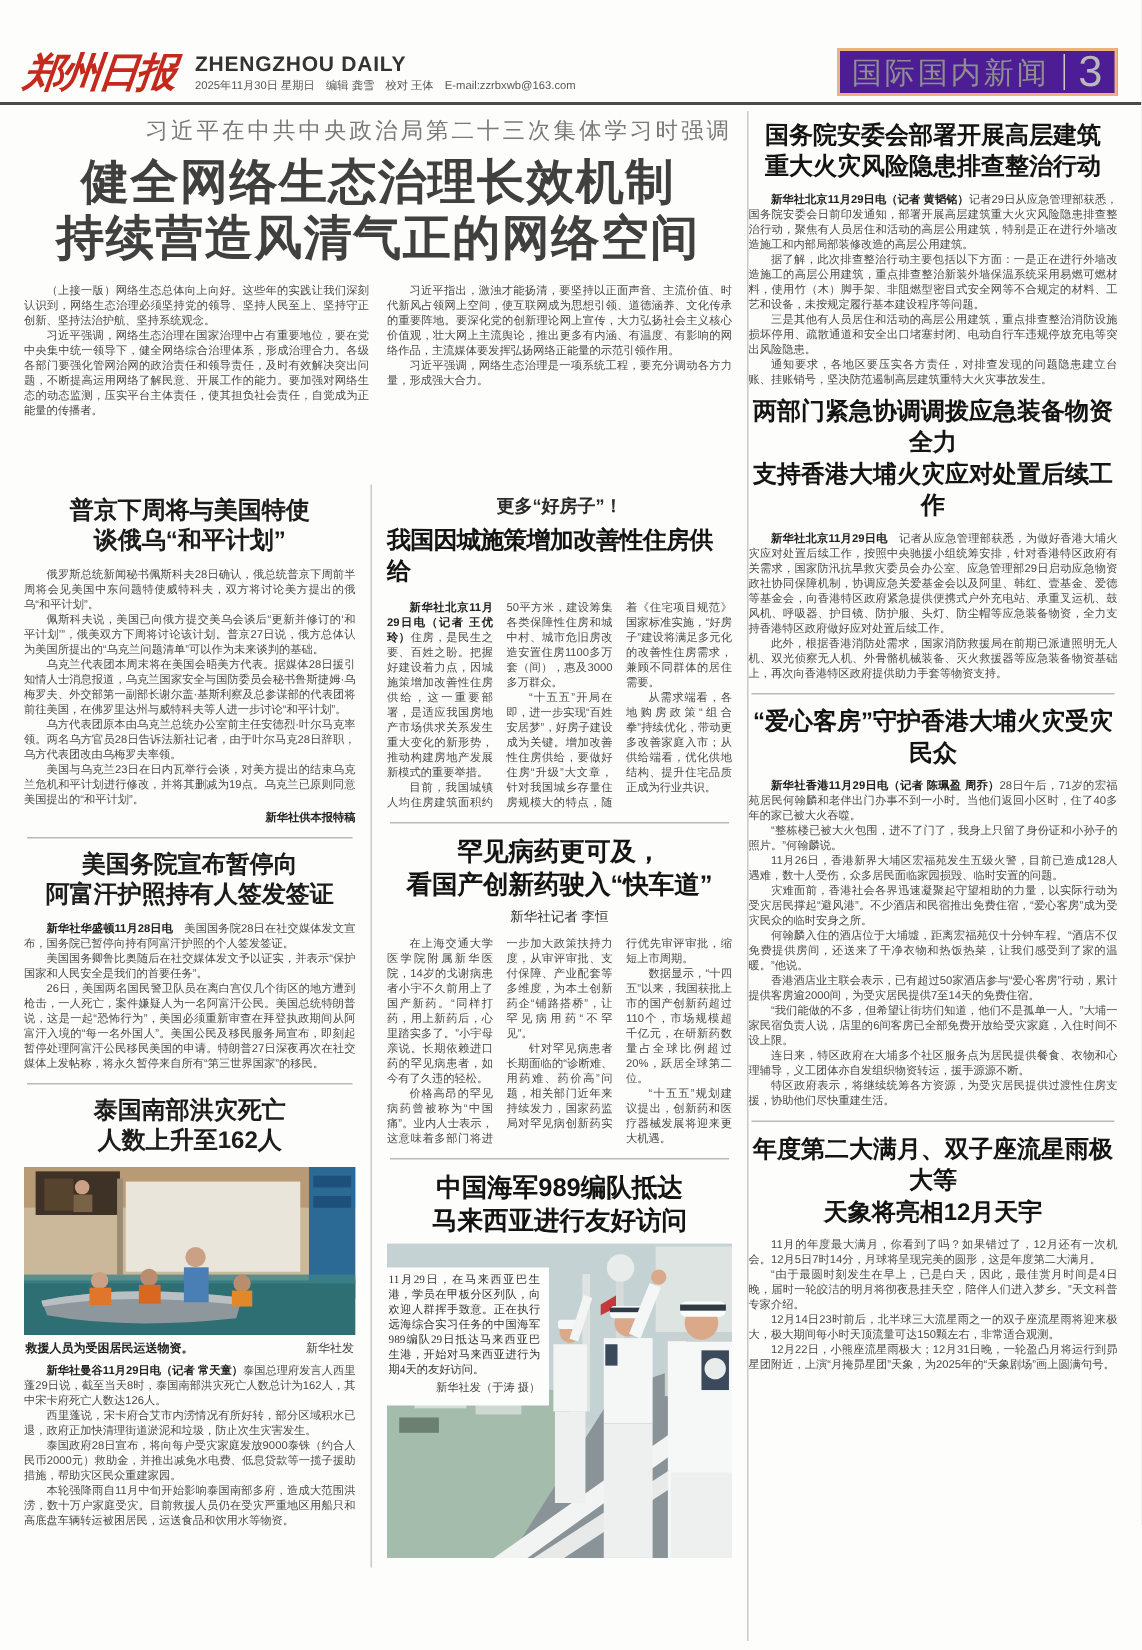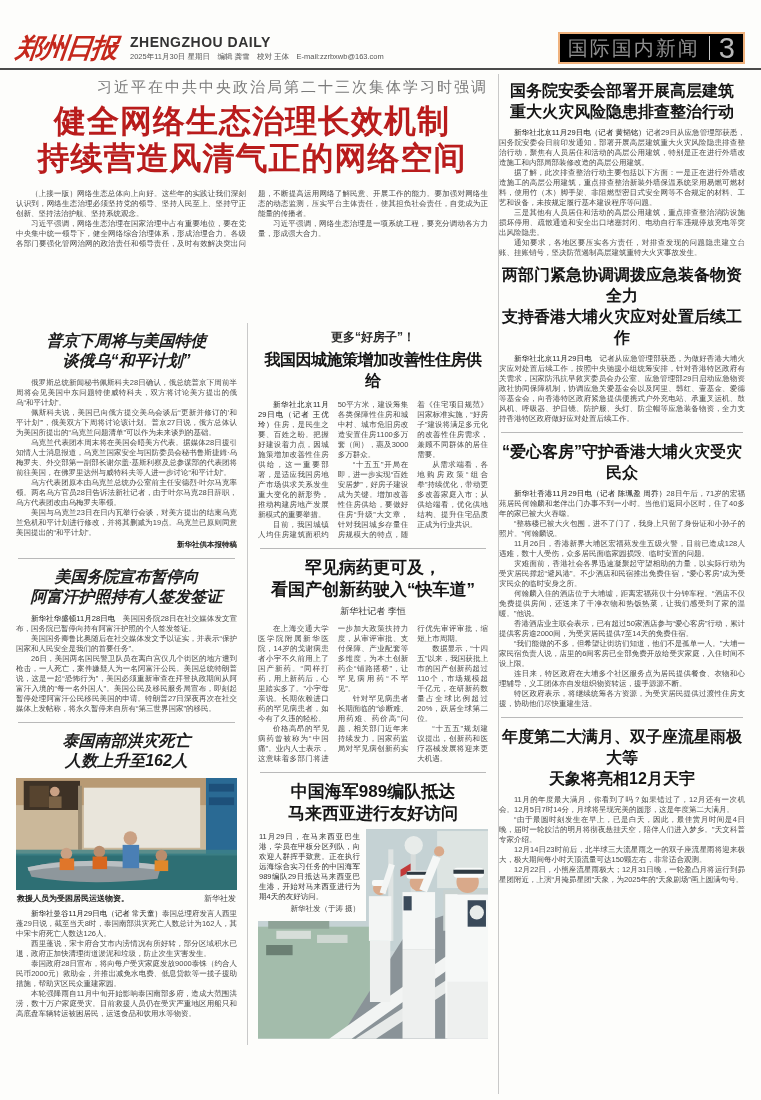--- a/index.html
+++ b/index.html
@@ -8,68 +8,68 @@
     position:relative; width:761px; height:1100px; margin:0 auto;
     background:#fdfdfb; overflow:hidden;
     font-family:"Liberation Sans", sans-serif; color:#4a4a4a;
   }
   
   .hdr { position:absolute; top:30px; left:16px; right:16px; height:36px; display:flex; align-items:center; }
   .masthead { font-size:27px; font-weight:bold; color:#c5281c; font-style:italic; letter-spacing:-2px; transform:skewX(-6deg); white-space:nowrap; }
   .hdr-meta { margin-left:14px; flex:1; }
   .hdr-en { font-size:14px; font-weight:bold; color:#333; letter-spacing:.5px; }
   .hdr-date { font-size:7.5px; color:#555; margin-top:2px; white-space:nowrap; }
-  .section-box { display:flex; align-items:center; border:2px solid #f0b27d; padding:1px 8px; height:32px; background:#000000; }
+  .section-box { display:flex; align-items:center; border:2px solid #f0b27d; padding:1px 8px; height:32px; background:#4c1d95; }
   .section-name { font-size:20px; color:#8f8f8f; letter-spacing:2px; }
   .section-sep { width:1px; height:24px; background:#c9c9c9; margin:0 9px; }
   .page-num { font-size:29px; color:#b9b9b9; font-weight:300; }
   .hdr-rule { position:absolute; top:68px; left:0; right:0; height:2px; background:#4a4a4a; }
 
   
   .content { position:absolute; top:74px; left:16px; right:16px; bottom:6px; display:flex; }
   .left-zone { width:472px; }
   .right-col { flex:1; border-left:1px solid #c9c9c9; margin-left:10px; }
 
   
   .lead-kicker { text-align:right; font-size:15px; color:#7a7a7a; letter-spacing:2px; margin-top:4px; }
-  .lead-headline { text-align:center; font-size:32px; line-height:37px; font-weight:900; color:#b91c1c; letter-spacing:1px; margin-top:6px; }
+  .lead-headline { text-align:center; font-size:32px; line-height:37px; font-weight:900; color:#404040; letter-spacing:1px; margin-top:6px; }
   .lead-body { margin-top:12px; column-count:2; column-gap:12px; font-size:8px; line-height:10.5px; text-align:justify; height:122px; overflow:hidden; }
 
   
   .sub { display:flex; margin-top:12px; }
   .col-a { width:232px; padding-right:10px; border-right:1px solid #c9c9c9; }
   .col-b { flex:1; padding-left:10px; }
 
   
   .art { margin-bottom:6px; }
-  .t2 { text-align:center; font-weight:900; color:#1c1c1c; font-size:16px; line-height:20px; margin:8px 0 7px;font-style:italic; }
+  .t2 { text-align:center; font-weight:900; color:#1c1c1c; font-size:16px; line-height:20px; margin:8px 0 7px; }
   .t2 .tl { display:block; }
   .body, .plist p, .p { font-size:7.5px; line-height:10px; text-align:justify; color:#4a4a4a; }
   .plist p, .p { text-indent:2em; }
-  .dl { color:#222; font-weight:normal; }
+  .dl { color:#222; font-weight:bold; }
   .credit { text-align:right; font-weight:bold; color:#222; font-size:7.5px; margin-top:2px; }
   .divider { border:none; border-top:1px solid #b9b9b9; margin:8px 2px; }
   .byline { text-align:center; font-size:9px; color:#333; margin:2px 0 6px; }
   .cols3 { column-count:3; column-gap:9px; text-align:justify; }
 
   
   .mid-kicker { text-align:center; font-size:12px; font-weight:bold; color:#2a2a2a; margin-top:6px; }
-  .mid-title { text-align:center; font-size:16px; font-weight:900; color:#141414; letter-spacing:-.5px; margin:4px 0 8px; }
+  .mid-title { text-align:left; font-size:16px; font-weight:900; color:#141414; letter-spacing:-.5px; margin:4px 0 8px; }
   .t-big { text-align:center; font-weight:900; color:#141414; font-size:17px; line-height:22px; margin:8px 0 4px; }
 
   
   .photo { display:block; width:100%; }
   .photo-caption-row { display:flex; justify-content:space-between; font-size:8px; margin:3px 1px 5px; }
   .photo-caption-row .cap { font-weight:bold; color:#222; }
   .photo-caption-row .cred { color:#444; }
   .navy-wrap { position:relative; margin-top:4px; }
   .navy-cap {
-    position:absolute; top:0; left:0; width:47%; height:44%;
+    position:absolute; top:16px; left:0; width:47%; height:44%;
     background:#fdfdfb; padding:3px 6px 3px 1px; font-size:7.5px; line-height:10px;
-    text-align:justify; color:#333;
+    text-align:justify; color:#333;font-family:Liberation Serif, serif;
   }
   .navy-cap .cred2 { display:block; text-align:right; color:#444; margin-top:2px; }
 
   .rc-title { text-align:center; font-weight:900; color:#141414; font-size:16px; line-height:21px; margin:6px 0 6px; }
   .rc-body { font-size:7.5px; line-height:10px; text-align:justify; }
 </style>
 </head>
 <body>
 
 <div class="page">
@@ -94,20 +94,21 @@
 
       <div class="art">
         <div class="lead-kicker">习近平在中共中央政治局第二十三次集体学习时强调</div>
         <div class="lead-headline">
           <span class="tl" style="display:block">健全网络生态治理长效机制</span>
           <span class="tl" style="display:block">持续营造风清气正的网络空间</span>
         </div>
         <div class="lead-body plist">
             <p>（上接一版）网络生态总体向上向好。这些年的实践让我们深刻认识到，网络生态治理必须坚持党的领导、坚持人民至上、坚持守正创新、坚持法治护航、坚持系统观念。</p>
             <p>习近平强调，网络生态治理在国家治理中占有重要地位，要在党中央集中统一领导下，健全网络综合治理体系，形成治理合力。各级各部门要强化管网治网的政治责任和领导责任，及时有效解决突出问题，不断提高运用网络了解民意、开展工作的能力。要加强对网络生态的动态监测，压实平台主体责任，使其担负社会责任，自觉成为正能量的传播者。</p>
+            <p>习近平指出，激浊才能扬清，要坚持以正面声音、主流价值、时代新风占领网上空间，使互联网成为思想引领、道德涵养、文化传承的重要阵地。要深化党的创新理论网上宣传，大力弘扬社会主义核心价值观，壮大网上主流舆论，推出更多有内涵、有温度、有影响的网络作品，主流媒体要发挥弘扬网络正能量的示范引领作用。</p>
             <p>习近平强调，网络生态治理是一项系统工程，要充分调动各方力量，形成强大合力。</p>
           </div>
       </div>
 
       <div class="sub">
 
         <div class="col-a">
 
           <div class="art">
             <div class="t2">
@@ -300,20 +301,23 @@
             <p>通知要求，各地区要压实各方责任，对排查发现的问题隐患建立台账、挂账销号，坚决防范遏制高层建筑重特大火灾事故发生。</p>
           </div>
       </div>
 
       <div class="art">
         <div class="rc-title">
           <span style="display:block">两部门紧急协调调拨应急装备物资全力</span>
           <span style="display:block">支持香港大埔火灾应对处置后续工作</span>
         </div>
         <p class="p rc-body"><b class="dl">新华社北京11月29日电</b><span>　记者从应急管理部获悉，为做好香港大埔火灾应对处置后续工作，按照中央驰援小组统筹安排，针对香港特区政府有关需求，国家防汛抗旱救灾委员会办公室、应急管理部29日启动应急物资政社协同保障机制，协调应急关爱基金会以及阿里、韩红、壹基金、爱德等基金会，向香港特区政府紧急提供便携式户外充电站、承重叉运机、鼓风机、呼吸器、护目镜、防护服、头灯、防尘帽等应急装备物资，全力支持香港特区政府做好应对处置后续工作。</span></p>
+        <div class="plist rc-body">
+            <p>此外，根据香港消防处需求，国家消防救援局在前期已派遣照明无人机、双光侦察无人机、外骨骼机械装备、灭火救援器等应急装备物资基础上，再次向香港特区政府提供助力手套等物资支持。</p>
+          </div>
       </div>
 
       <hr class="divider">
 
       <div class="art">
         <div class="rc-title">“爱心客房”守护香港大埔火灾受灾民众</div>
         <p class="p rc-body"><b class="dl">新华社香港11月29日电（记者 陈珮盈 周乔）</b><span>28日午后，71岁的宏福苑居民何翰麟和老伴出门办事不到一小时。当他们返回小区时，住了40多年的家已被大火吞噬。</span></p>
         <div class="plist rc-body">
             <p>“整栋楼已被大火包围，进不了门了，我身上只留了身份证和小孙子的照片。”何翰麟说。</p>
             <p>11月26日，香港新界大埔区宏福苑发生五级火警，目前已造成128人遇难，数十人受伤，众多居民面临家园损毁、临时安置的问题。</p>

